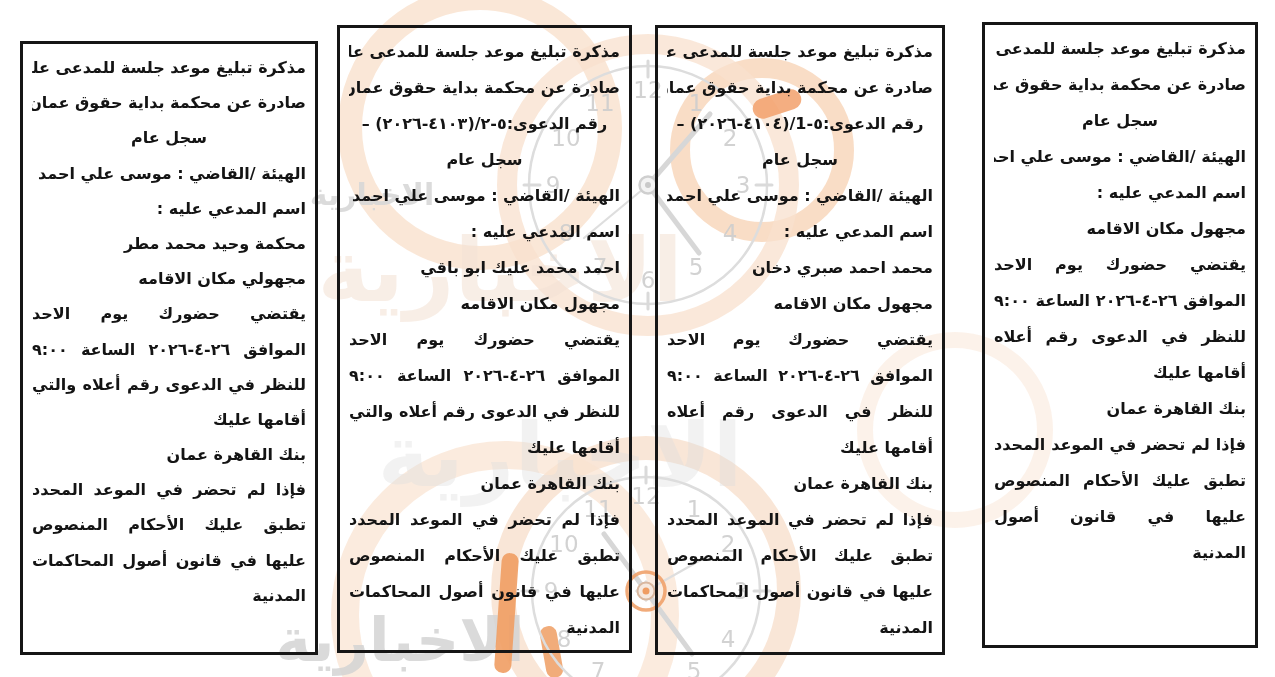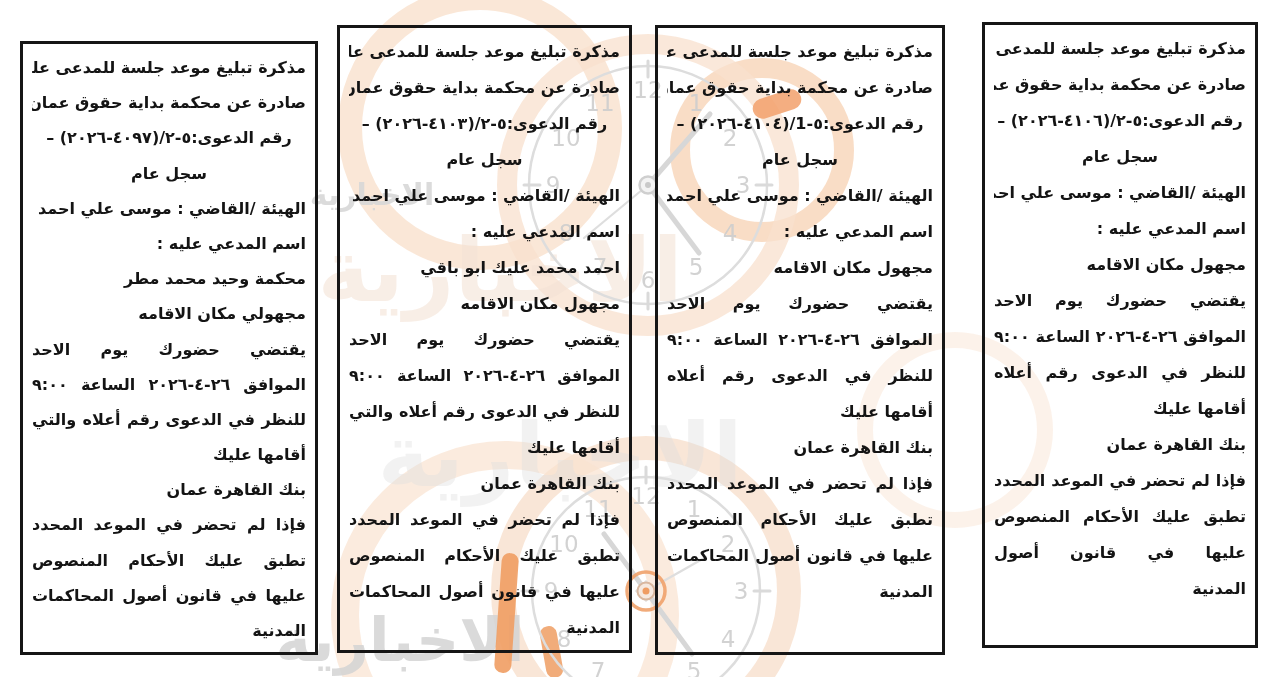--- a/index.html
+++ b/index.html
@@ -104,21 +104,20 @@
     <line x1="646" y1="591" x2="706" y2="557" stroke="#dedede" stroke-width="2.2"></line>
     <circle cx="646" cy="591" r="19" fill="none" stroke="#efa26b" stroke-width="3.5" opacity="0.9"></circle>
     <circle cx="646" cy="591" r="8.5" fill="#f6e9df" stroke="#d9b79e" stroke-width="2"></circle>
     <circle cx="646" cy="591" r="3.5" fill="#ef9d63"></circle>
   </g>
 </svg>
 
 <section class="notice" style="left:982px;top:22px;width:276px;height:626px">
   <div class="ln c">مذكرة تبليغ موعد جلسة للمدعى عليه</div>
   <div class="ln c">صادرة عن محكمة بداية حقوق عمان/بالنشر</div>
-  <div class="ln c">رقم الدعوى:٥-٢/(٤١٠٦-٢٠٢٦) –</div>
   <div class="ln c">سجل عام</div>
   <div class="ln c">الهيئة /القاضي : موسى علي احمد الخطيب</div>
   <div class="ln r">اسم المدعي عليه :</div>
   <div class="ln r">مجهول مكان الاقامه</div>
   <div class="ln j">يقتضي حضورك يوم الاحد</div>
   <div class="ln j">الموافق ٢٦-٤-٢٠٢٦ الساعة ٩:٠٠</div>
   <div class="ln j">للنظر في الدعوى رقم أعلاه والتي</div>
   <div class="ln r">أقامها عليك</div>
   <div class="ln r">بنك القاهرة عمان</div>
   <div class="ln j">فإذا لم تحضر في الموعد المحدد</div>
@@ -127,20 +126,21 @@
   <div class="ln r">المدنية</div>
 </section>
 
 <section class="notice" style="left:655px;top:25px;width:290px;height:630px">
   <div class="ln c">مذكرة تبليغ موعد جلسة للمدعى عليه</div>
   <div class="ln c">صادرة عن محكمة بداية حقوق عمان/بالنشر</div>
   <div class="ln c">رقم الدعوى:٥-1/(٤١٠٤-٢٠٢٦) –</div>
   <div class="ln c">سجل عام</div>
   <div class="ln c">الهيئة /القاضي : موسى علي احمد الخطيب</div>
   <div class="ln r">اسم المدعي عليه :</div>
+  <div class="ln r">محمد احمد صبري دخان</div>
   <div class="ln r">مجهول مكان الاقامه</div>
   <div class="ln j">يقتضي حضورك يوم الاحد</div>
   <div class="ln j">الموافق ٢٦-٤-٢٠٢٦ الساعة ٩:٠٠</div>
   <div class="ln j">للنظر في الدعوى رقم أعلاه والتي</div>
   <div class="ln r">أقامها عليك</div>
   <div class="ln r">بنك القاهرة عمان</div>
   <div class="ln j">فإذا لم تحضر في الموعد المحدد</div>
   <div class="ln j">تطبق عليك الأحكام المنصوص</div>
   <div class="ln j">عليها في قانون أصول المحاكمات</div>
   <div class="ln r">المدنية</div>
@@ -162,21 +162,20 @@
   <div class="ln r">بنك القاهرة عمان</div>
   <div class="ln j">فإذا لم تحضر في الموعد المحدد</div>
   <div class="ln j">تطبق عليك الأحكام المنصوص</div>
   <div class="ln j">عليها في قانون أصول المحاكمات</div>
   <div class="ln r">المدنية</div>
 </section>
 
 <section class="notice short" style="left:20px;top:41px;width:298px;height:614px">
   <div class="ln c">مذكرة تبليغ موعد جلسة للمدعى عليه</div>
   <div class="ln c">صادرة عن محكمة بداية حقوق عمان/بالنشر</div>
-  <div class="ln c">رقم الدعوى:٥-٢/(٤٠٩٧-٢٠٢٦) –</div>
   <div class="ln c">سجل عام</div>
   <div class="ln c">الهيئة /القاضي : موسى علي احمد الخطيب</div>
   <div class="ln r">اسم المدعي عليه :</div>
   <div class="ln r">محكمة وحيد محمد مطر</div>
   <div class="ln r">مجهولي مكان الاقامه</div>
   <div class="ln j">يقتضي حضورك يوم الاحد</div>
   <div class="ln j">الموافق ٢٦-٤-٢٠٢٦ الساعة ٩:٠٠</div>
   <div class="ln j">للنظر في الدعوى رقم أعلاه والتي</div>
   <div class="ln r">أقامها عليك</div>
   <div class="ln r">بنك القاهرة عمان</div>

